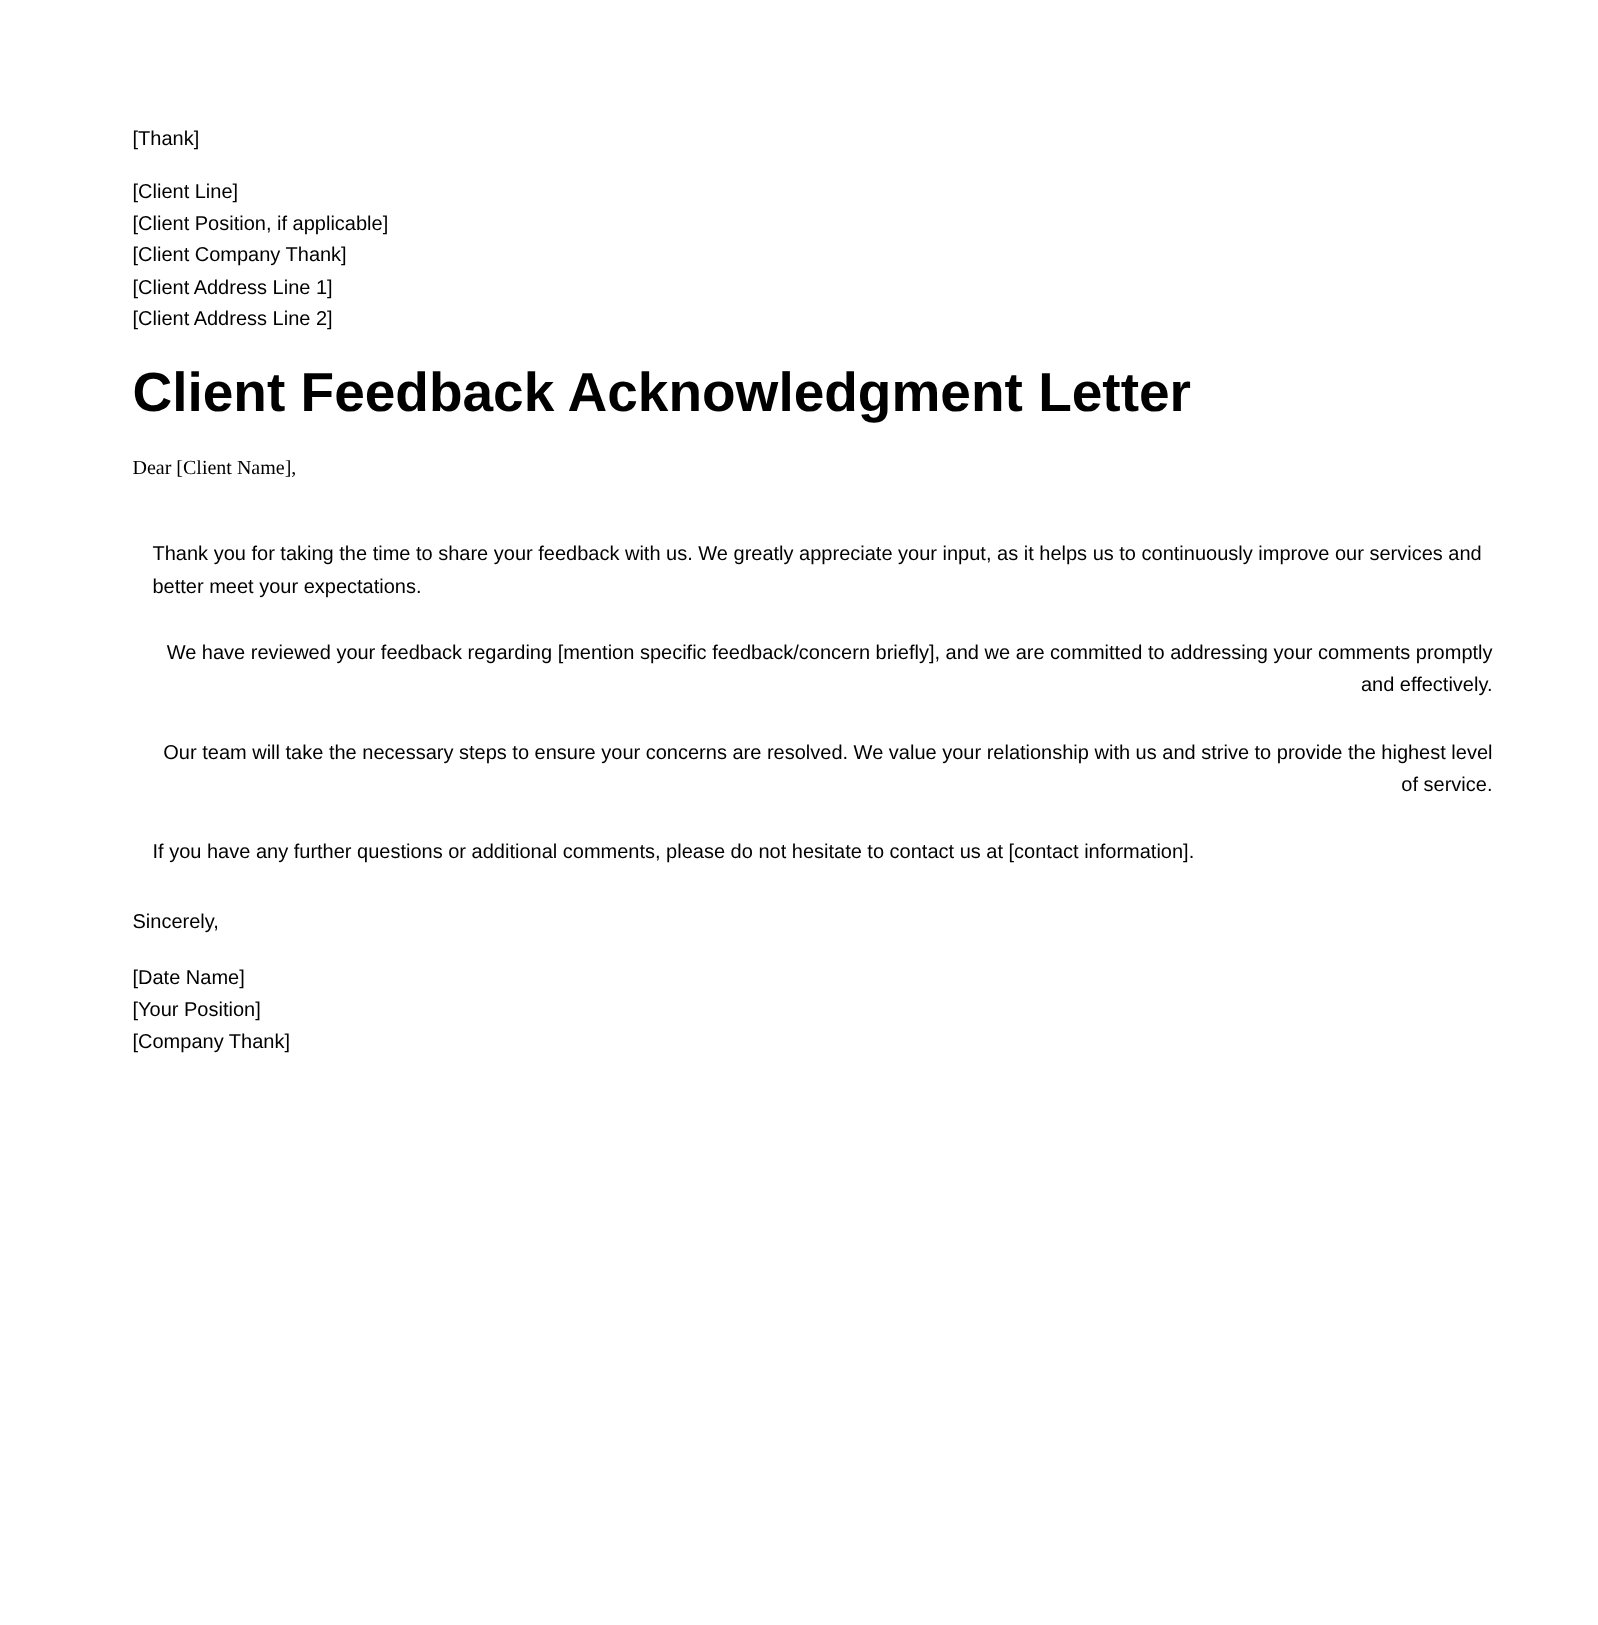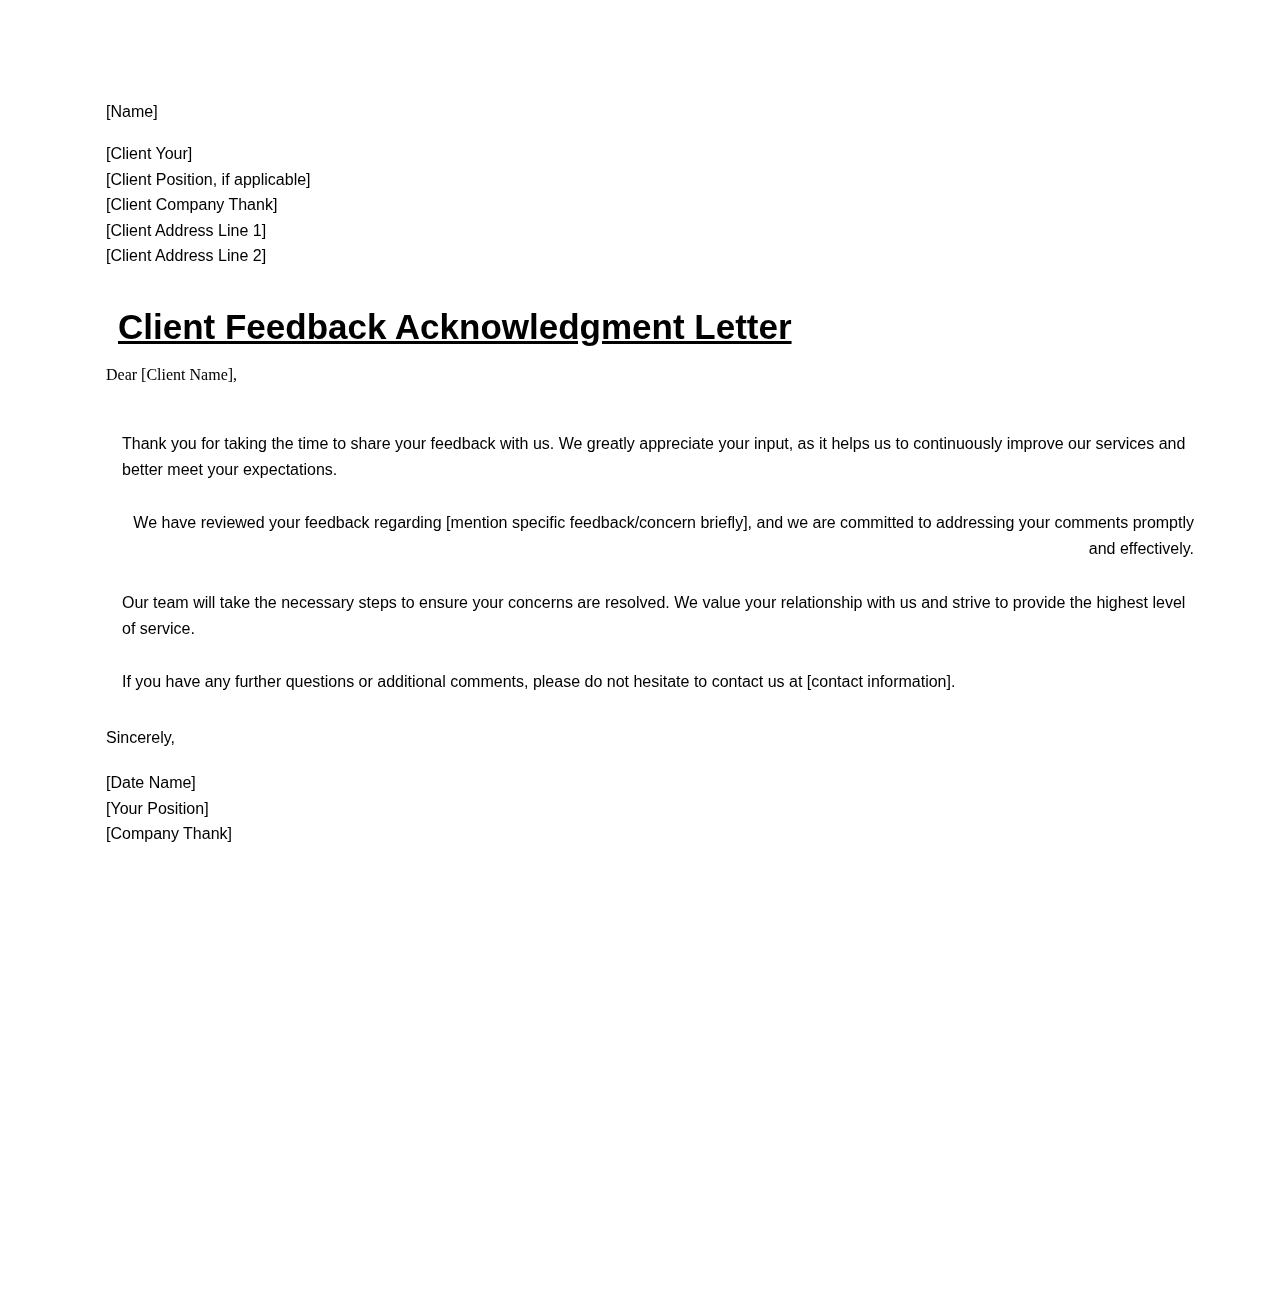--- a/index.html
+++ b/index.html
@@ -32,64 +32,63 @@
     }
     .address {
       position: absolute;
       top: 141px;
       left: 0;
     }
     .title {
       position: absolute;
       top: 295px;
       left: 0;
-      margin: 12px;
-      font-size: 35px;
+      margin: 0;
+      font-size: 44px;
       font-weight: bold;
       line-height: 40px;
       white-space: nowrap;
-      text-decoration: underline;
     }
     .greeting {
       position: absolute;
       top: 362px;
       left: 0;
       font-family: Liberation Serif, serif;
     }
     .para {
       position: absolute;
       left: 0;
       width: 1072px;
       line-height: 25.6px;
       margin: 16px;
     }
     .p1 { top: 415px; }
     .p2 { top: 494px; text-align: right; }
-    .p3 { top: 574px; }
+    .p3 { top: 574px; text-align: right; }
     .p4 { top: 653px; }
     .closing {
       position: absolute;
       top: 725px;
       left: 0;
     }
     .signature {
       position: absolute;
       top: 770px;
       left: 0;
     }
   </style>
 </head>
 <body>
 
 <div class="page">
 
-  <div class="date line">[Name]</div>
+  <div class="date line">[Thank]</div>
 
   <div class="address">
-    <div class="line">[Client Your]</div>
+    <div class="line">[Client Line]</div>
     <div class="line">[Client Position, if applicable]</div>
     <div class="line">[Client Company Thank]</div>
     <div class="line">[Client Address Line 1]</div>
     <div class="line">[Client Address Line 2]</div>
   </div>
 
   <h1 class="title">Client Feedback Acknowledgment Letter</h1>
 
   <div class="greeting line">Dear [Client Name],</div>
 

